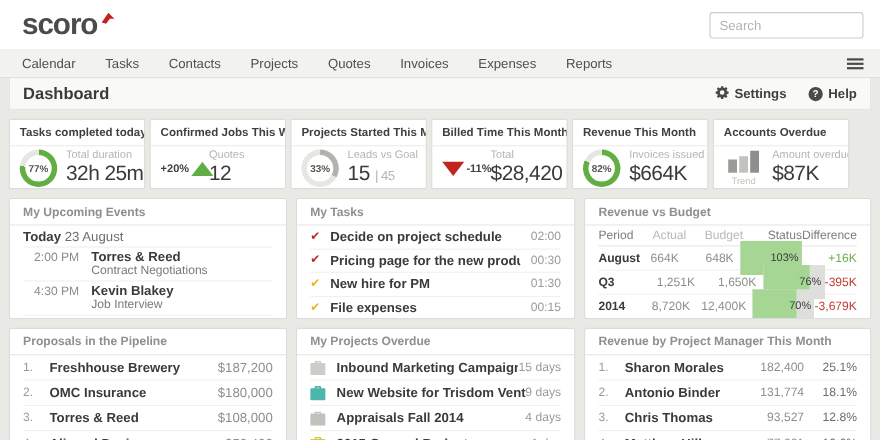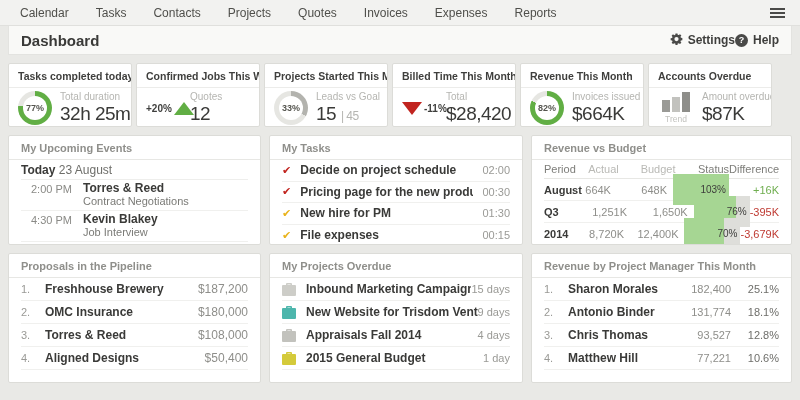--- a/index.html
+++ b/index.html
@@ -20,21 +20,21 @@
   .nav-items { display:flex; gap:27px; flex:1; }
   .nav-item { font-size:12px; color:#4f4f4b; cursor:pointer; }
   .burger { width:15px; display:flex; flex-direction:column; gap:2px; cursor:pointer; }
   .burger div { height:2px; background:#4a4a48; }
 
   .content { padding:0 8px; }
 
   
   .dash-strip { height:29px; background:#f9f9f7; border:1px solid #e3e3e0; border-top:none; display:flex; align-items:center; justify-content:space-between; padding:0 12px; }
   .dash-title { font-size:15px; font-weight:bold; color:#3a3a38; }
-  .dash-actions { display:flex; align-items:center; }
+  .dash-actions { display:flex; gap:20px; align-items:center; }
   .dash-action { display:flex; align-items:center; gap:5px; font-size:12px; font-weight:bold; color:#3f3f3d; cursor:pointer; }
   .help-circ { width:13px; height:13px; border-radius:50%; background:#4a4a48; color:#fff; font-size:9px; font-weight:bold; display:flex; align-items:center; justify-content:center; }
 
   
   .kpi-row { display:grid; grid-template-columns:repeat(6,124px); gap:4px; margin-top:8px; }
   .card { background:#fff; border:1px solid #dcdcd8; border-radius:2px; height:64px; overflow:hidden; cursor:pointer; }
   .card-h { font-size:10.5px; font-weight:bold; color:#3f3f3d; padding:6px 9px 5px; border-bottom:1px solid #ececea; white-space:nowrap; }
   .card-b { display:flex; align-items:center; gap:8px; padding:4px 9px; height:40px; }
   .donut { width:34px; height:34px; border-radius:50%; display:flex; align-items:center; justify-content:center; flex-shrink:0; }
   .donut-hole { width:24px; height:24px; border-radius:50%; background:#fff; display:flex; align-items:center; justify-content:center; font-size:9px; font-weight:bold; color:#55554f; }
@@ -76,21 +76,21 @@
   .task-row { display:flex; align-items:center; gap:9px; padding:4px 0; border-bottom:1px solid #f0f0ee; height:21.5px; cursor:pointer; }
   .task-row:last-child { border-bottom:none; }
   .task-check { font-size:11px; line-height:11px; }
   .task-label { flex:1; font-size:12px; font-weight:bold; color:#3a3a38; white-space:nowrap; overflow:hidden; }
   .task-time { font-size:11px; color:#9a9a96; }
 
   
   .rvb-row { display:flex; align-items:center; padding:3px 0; border-bottom:1px solid #f0f0ee; height:22px; }
   .rvb-head { font-size:11px; height:19px; border-bottom:1px solid #e7e7e4; }
   .rvb-c1 { width:52px; font-size:11px; }
-  .rvb-c2 { width:48px; text-align:left; font-size:11px; }
+  .rvb-c2 { width:48px; text-align:center; font-size:11px; }
   .rvb-c3 { width:55px; text-align:right; font-size:11px; }
   .rvb-c4 { width:62px; display:flex; justify-content:flex-end; padding-left:6px; }
   .rvb-c5 { flex:1; text-align:right; font-size:11px; }
   .rvb-head .rvb-c1, .rvb-head .rvb-c4x, .rvb-head .rvb-c5 { color:#7d7d79; }
   .hd-dark { color:#7d7d79; } .hd-light { color:#b9b9b5; }
   .rvb-period { font-weight:bold; color:#3a3a38; }
   .rvb-num { color:#8e8e8a; }
   .statbar { position:relative; width:56px; height:31px; background:#dededa; overflow:hidden; }
   .statbar-fill { position:absolute; left:0; top:0; bottom:0; background:#a6d693; }
   .statbar-txt { position:absolute; right:3px; top:0; bottom:0; display:flex; align-items:center; font-size:10px; color:#3d3d3b; }
@@ -103,20 +103,31 @@
   .li-days { font-size:11px; color:#9a9a96; text-align:right; }
   .li-pct { width:48px; font-size:11px; color:#6e6e6a; text-align:right; }
   .li-amt2 { width:58px; font-size:11px; color:#8e8e8a; text-align:right; }
   .proj-icon { width:24px; display:flex; align-items:center; }
 </style>
 </head>
 <body>
 
 <div class="screen">
 
+  <div class="topbar">
+    <div class="logo">
+      <span class="logo-text">scoro</span>
+      <span class="logo-mark">
+        <svg width="14" height="13" viewBox="0 0 14 13">
+            <path d="M1.5 10.5 L7.5 1.5 L13 7 L8.8 7 L5.5 11.5 Z" fill="#c1241f"></path>
+          </svg>
+      </span>
+    </div>
+    <input class="search-box" type="text" placeholder="Search" style="">
+  </div>
 
   <div class="nav">
     <div class="nav-items">
       <span class="nav-item">Calendar</span>
       <span class="nav-item">Tasks</span>
       <span class="nav-item">Contacts</span>
       <span class="nav-item">Projects</span>
       <span class="nav-item">Quotes</span>
       <span class="nav-item">Invoices</span>
       <span class="nav-item">Expenses</span>

